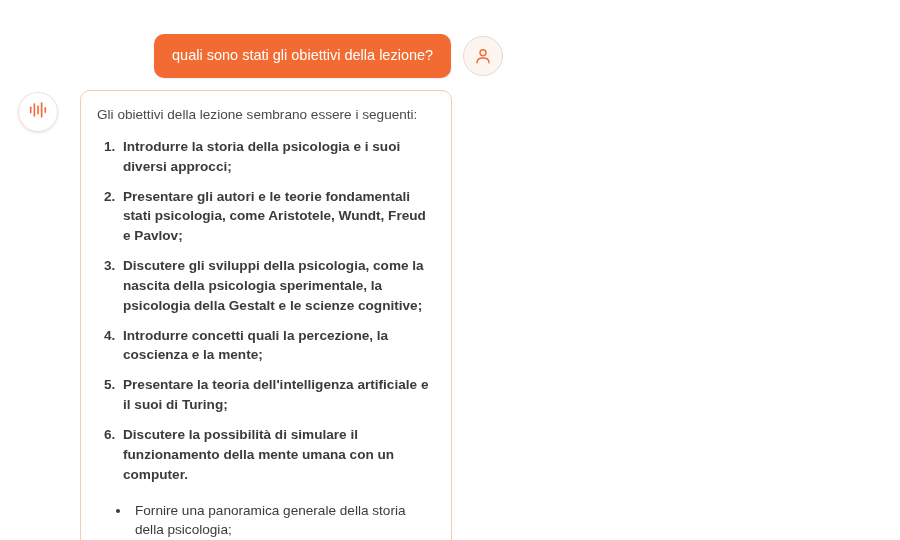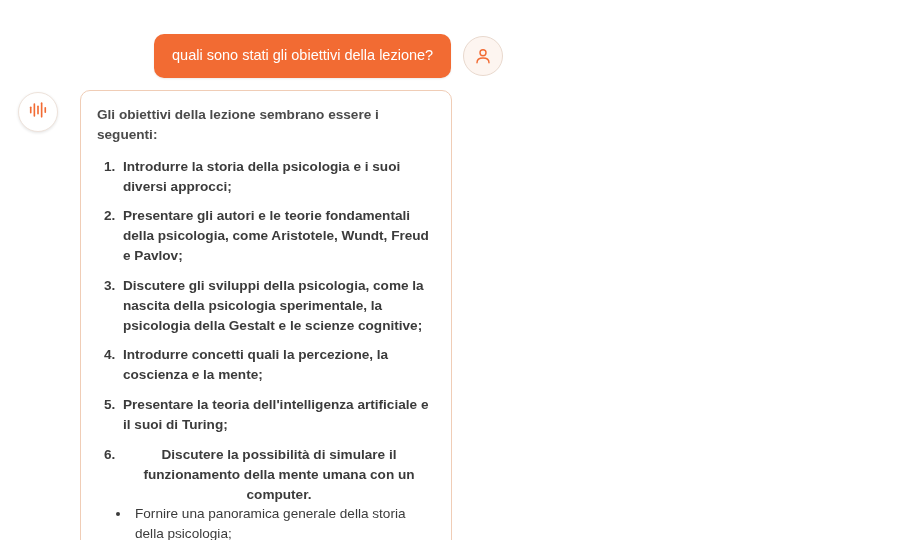--- a/index.html
+++ b/index.html
@@ -86,39 +86,38 @@
     padding: 14px 16px 18px 16px;
     color: #3b3b3b;
     font-size: 13.6px;
     line-height: 1.46;
     box-sizing: border-box;
   }
 
   .assistant-bubble p.intro {
     margin: 0 0 12px 0;
     color: #4a4a4a;
-    font-weight: bold;
   }
 
   .assistant-bubble p.mid {
     margin: 14px 0 10px 0;
     color: #4a4a4a;
   }
 
   ol.numbered {
     margin: 0;
     padding: 0 0 0 22px;
     list-style: decimal;
     font-weight: bold;
   }
   ol.numbered li {
     margin: 0 0 10px 0;
     padding-left: 4px;
   }
-  ol.numbered li:last-child { margin-bottom: 0; text-align: center; }
+  ol.numbered li:last-child { margin-bottom: 16px; }
 
   ul.bulleted {
     margin: 0;
     padding: 0 0 0 34px;
     list-style: disc;
   }
   ul.bulleted li {
     margin: 0 0 10px 0;
     padding-left: 4px;
   }
@@ -152,21 +151,21 @@
           <line x1="20" y1="8.5" x2="20" y2="13.5"></line>
         </svg>
       </span>
     </div>
 
     <div class="assistant-bubble">
       <p class="intro">Gli obiettivi della lezione sembrano essere i seguenti:</p>
 
       <ol class="numbered">
         <li>Introdurre la storia della psicologia e i suoi diversi approcci;</li>
-        <li>Presentare gli autori e le teorie fondamentali della psicologia, come Aristotele, Wundt, Freud e Pavlov;</li>
+        <li>Presentare gli autori e le teorie fondamentali stati psicologia, come Aristotele, Wundt, Freud e Pavlov;</li>
         <li>Discutere gli sviluppi della psicologia, come la nascita della psicologia sperimentale, la psicologia della Gestalt e le scienze cognitive;</li>
         <li>Introdurre concetti quali la percezione, la coscienza e la mente;</li>
         <li>Presentare la teoria dell'intelligenza artificiale e il suoi di Turing;</li>
         <li>Discutere la possibilità di simulare il funzionamento della mente umana con un computer.</li>
       </ol>
 
 
       <ul class="bulleted">
         <li>Fornire una panoramica generale della storia della psicologia;</li>
         <li>Presentare concetti fondamentali della psicologia e le loro possibili interpretazioni</li>

